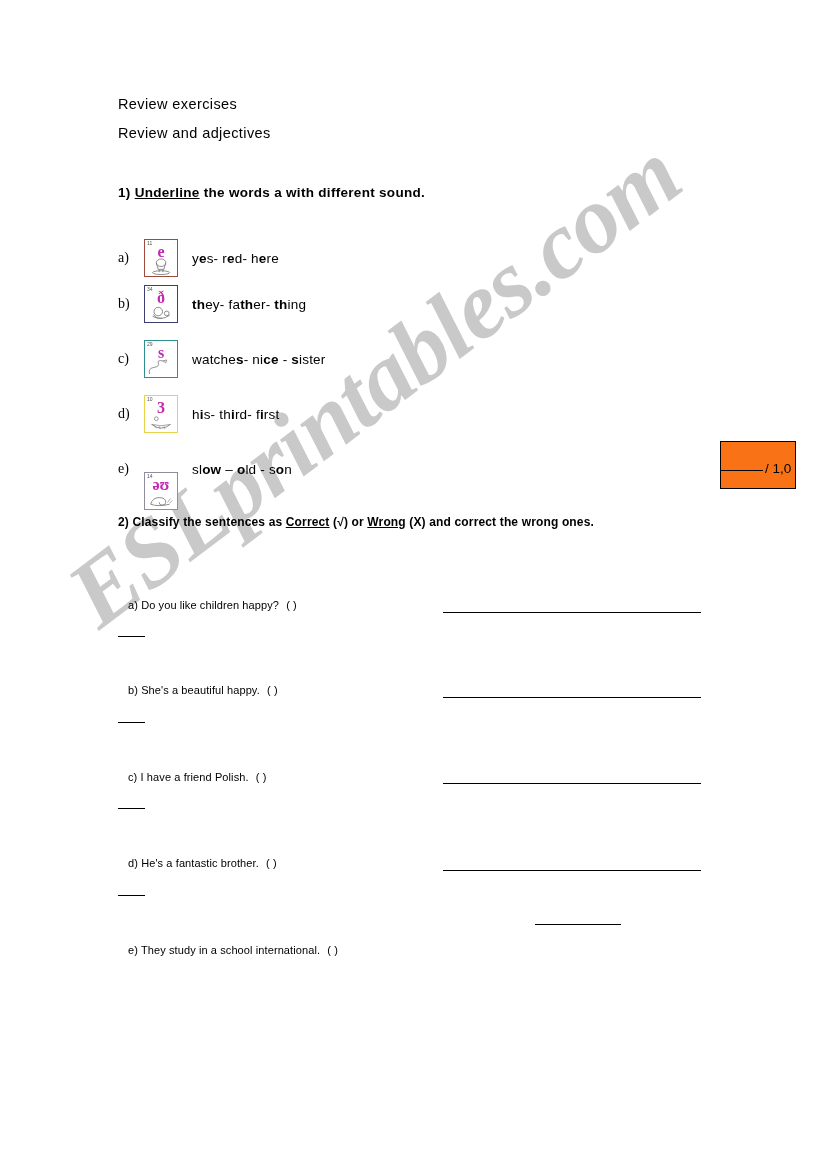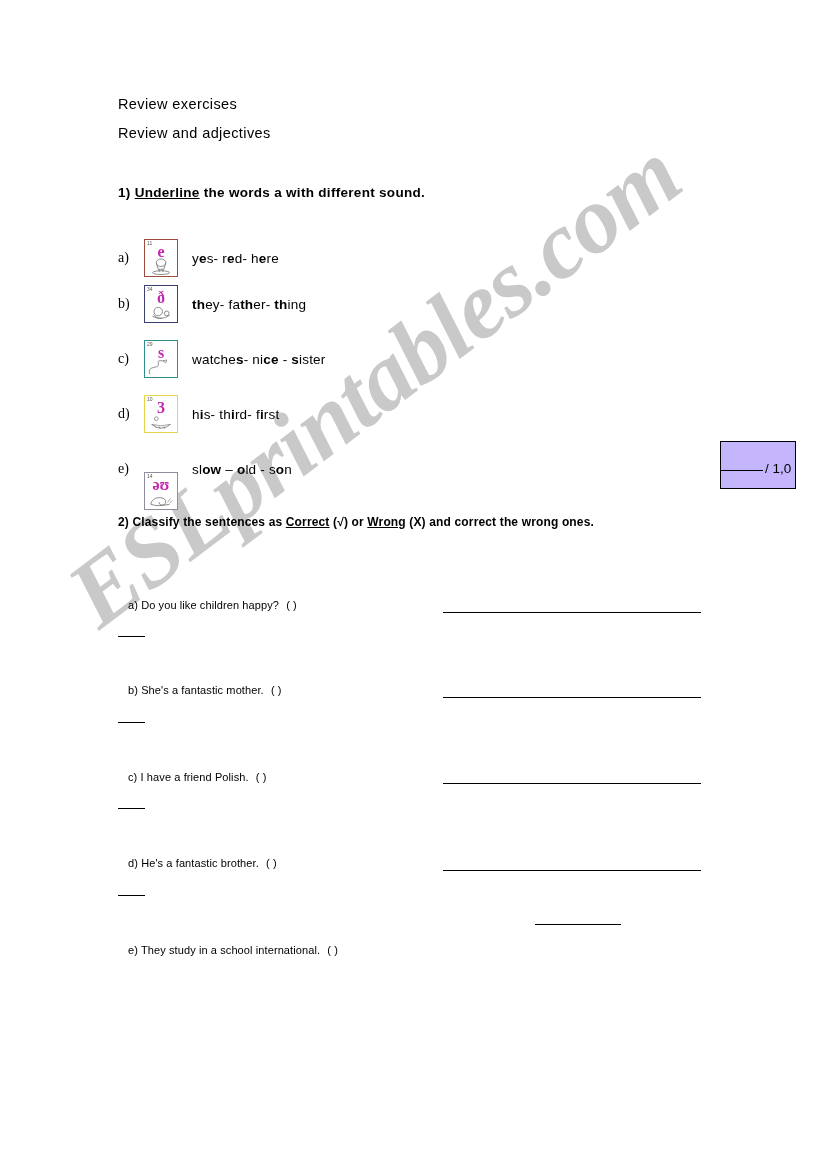--- a/index.html
+++ b/index.html
@@ -134,21 +134,21 @@
 
   
   #score-box {
     position: absolute;
     left: 720px;
     top: 441px;
     width: 76px;
     height: 48px;
     border: 1px solid #000000;
     box-sizing: border-box;
-    background: #c4b5fd;
+    background: #f97316;
   }
   #score-box .score-inner {
     position: absolute;
     left: 0;
     right: 6px;
     bottom: 12px;
     text-align: right;
     font-size: 13.5px;
     white-space: nowrap;
   }
@@ -306,21 +306,21 @@
     <div class="q2-sentence" style="top:563px">
       <span>a)</span>
       <span>Do you like children happy?</span>
       <span class="q2-paren">(    )</span>
     </div>
     <div class="answer-line" style="left:443px; top:612px; width:258px;"></div>
     <div class="short-dash" style="top:636px"></div>
 
     <div class="q2-sentence" style="top:648px">
       <span>b)</span>
-      <span>She's a fantastic mother.</span>
+      <span>She's a beautiful happy.</span>
       <span class="q2-paren">(   )</span>
     </div>
     <div class="answer-line" style="left:443px; top:697px; width:258px;"></div>
     <div class="short-dash" style="top:722px"></div>
 
     <div class="q2-sentence" style="top:735px">
       <span>c)</span>
       <span>I have a friend Polish.</span>
       <span class="q2-paren">(     )</span>
     </div>

